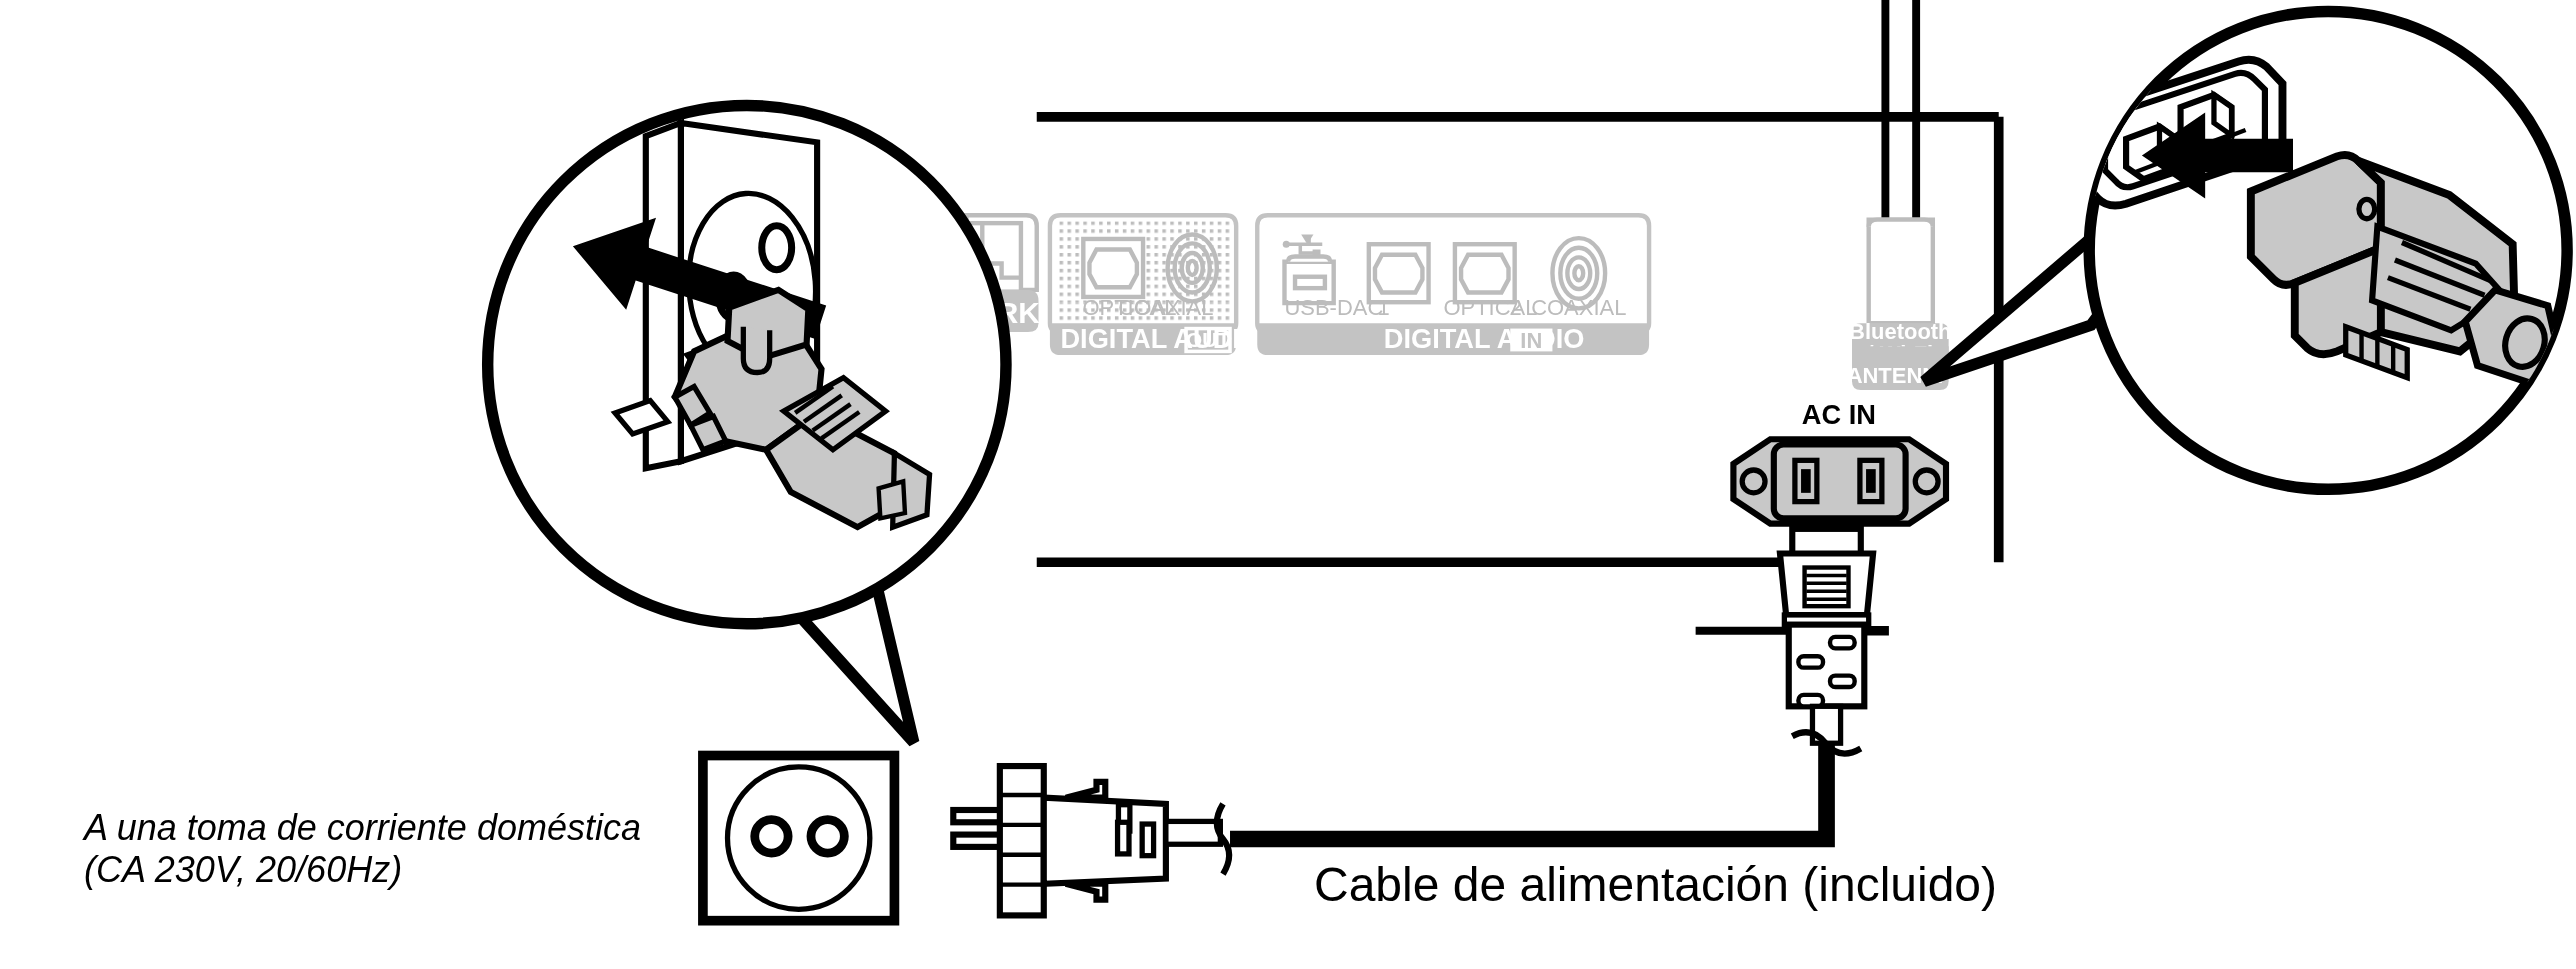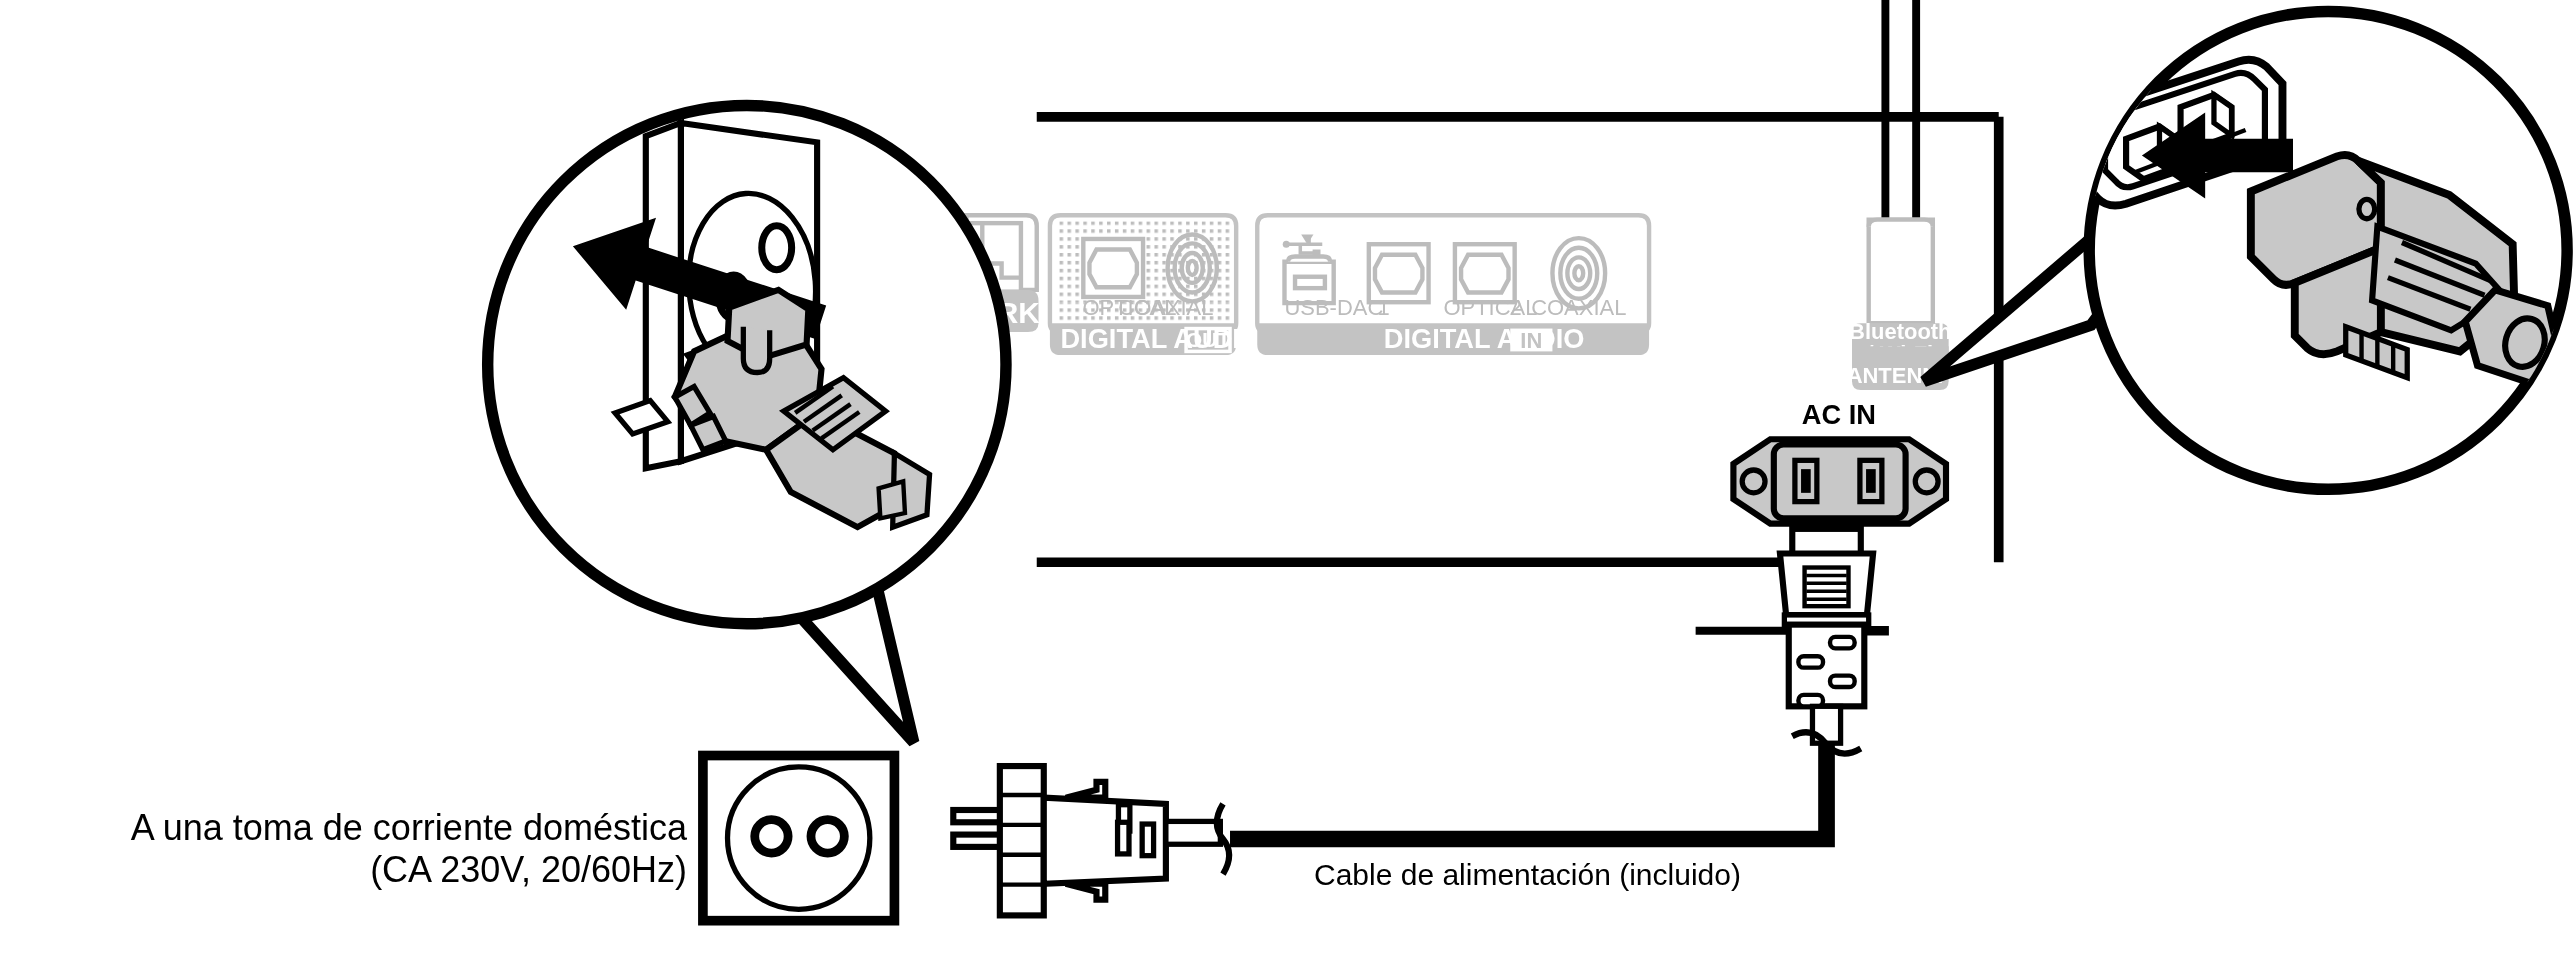--- a/index.html
+++ b/index.html
@@ -26,31 +26,31 @@
     height: 969px;
   }
   .lbl {
     position: absolute;
     color: #000000;
     font-family: "Liberation Sans", sans-serif;
     white-space: nowrap;
     line-height: 1.18;
   }
   #outlet-label {
-    left: 72px;
+    left: 84px;
     top: 807px;
     width: 615px;
-    text-align: right;
     font-size: 36px;
+    font-style: italic;
   }
   #outlet-label .line2 { display: block; }
   #cable-label {
     left: 1314px;
     top: 857px;
-    font-size: 30px;
+    font-size: 48px;
   }
 </style>
 </head>
 <body>
 
 <div id="stage">
 
   <svg id="diagram" viewBox="0 0 2932 1103" xmlns="http://www.w3.org/2000/svg">
 
     <defs>

